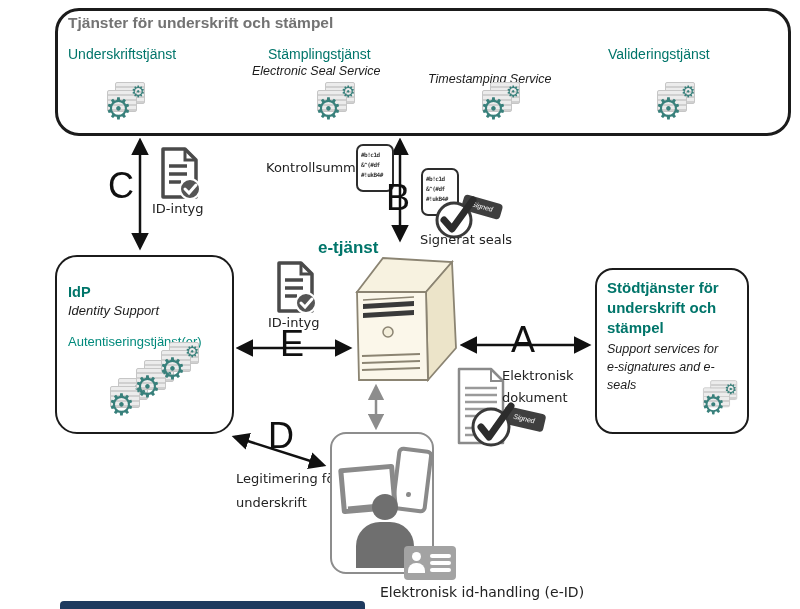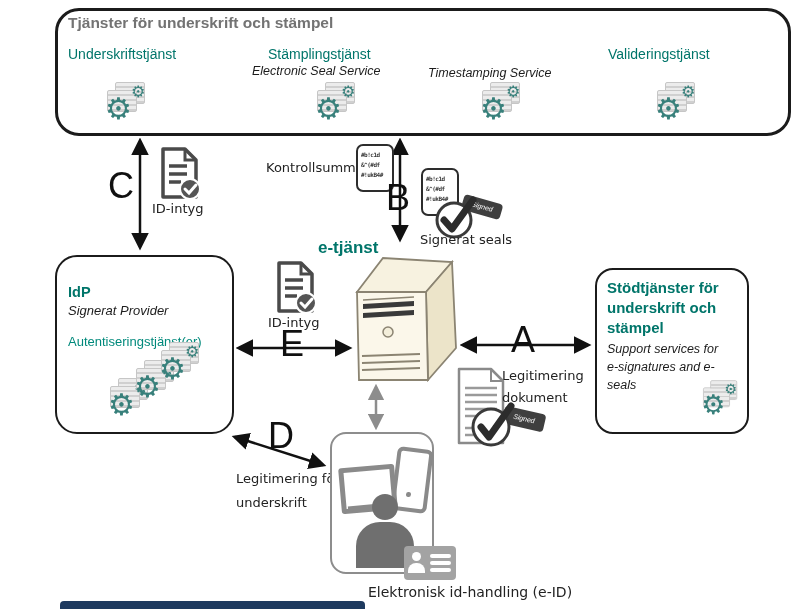--- a/index.html
+++ b/index.html
@@ -39,21 +39,21 @@
     <line x1="235" y1="437" x2="323" y2="465" stroke="#111" stroke-width="2.5" marker-start="url(#ah)" marker-end="url(#ah)"></line>
     <line x1="376" y1="387" x2="376" y2="427" stroke="#8d8d8d" stroke-width="2.5" marker-start="url(#ahg)" marker-end="url(#ahg)"></line>
   </svg>
 
   <div class="roundbox" style="left:55px;top:8px;width:730px;height:122px"></div>
   <div class="abs" style="left:68px;top:14px;font-size:15.5px;font-weight:bold;color:#737373">Tjänster för underskrift och stämpel</div>
 
   <div class="svc-name" style="left:68px;top:46px">Underskriftstjänst</div>
   <div class="svc-name" style="left:268px;top:46px">Stämplingstjänst</div>
   <div class="svc-sub" style="left:252px;top:64px">Electronic Seal Service</div>
-  <div class="svc-sub" style="left:428px;top:66px">Timestamping Service</div>
+  <div class="svc-sub" style="left:428px;top:72px">Timestamping Service</div>
   <div class="svc-name" style="left:608px;top:46px">Valideringstjänst</div>
 
   <div class="gearicon" style="left:103px;top:82px">
       <div class="pnl" style="left:12px;top:0"></div>
       <div class="pnl" style="left:4px;top:8px"></div>
       <span class="g" style="left:2px;top:12px;font-size:30px">⚙</span>
       <span class="g" style="left:28px;top:2px;font-size:16px">⚙</span>
     </div>
   <div class="gearicon" style="left:313px;top:82px">
       <div class="pnl" style="left:12px;top:0"></div>
@@ -115,21 +115,21 @@
     <polygon points="13,52 64,49 64,54 13,57" fill="#3a3a3a"></polygon>
     <polygon points="13,61 64,58 64,63 13,66" fill="#3a3a3a"></polygon>
     <circle cx="38" cy="80" r="5" fill="#f3eeda" stroke="#8b8472" stroke-width="1.5"></circle>
     <line x1="12" y1="104" x2="70" y2="102" stroke="#8b8472" stroke-width="2"></line>
     <line x1="12" y1="111" x2="70" y2="109" stroke="#8b8472" stroke-width="2"></line>
     <line x1="12" y1="118" x2="70" y2="116" stroke="#8b8472" stroke-width="2"></line>
   </svg>
 
   <div class="roundbox" style="left:55px;top:255px;width:175px;height:175px;border-radius:22px;border-width:2.5px"></div>
   <div class="abs" style="left:68px;top:284px;font-size:14.5px;font-weight:bold;color:#00756a">IdP</div>
-  <div class="abs" style="left:68px;top:303px;font-size:13px;font-style:italic;color:#1c1c1c">Signerat Provider</div>
+  <div class="abs" style="left:68px;top:303px;font-size:13px;font-style:italic;color:#1c1c1c">Identity Support</div>
   <div class="abs" style="left:68px;top:334px;font-size:13px;color:#00897b">Autentiseringstjänst(er)</div>
   <div class="gearicon" style="left:106px;top:378px">
       <div class="pnl" style="left:12px;top:0"></div>
       <div class="pnl" style="left:4px;top:8px"></div>
       <span class="g" style="left:2px;top:12px;font-size:30px">⚙</span>
       <span class="g" style="left:28px;top:2px;font-size:16px">⚙</span>
     </div>
   <div class="gearicon" style="left:132px;top:360px">
       <div class="pnl" style="left:12px;top:0"></div>
       <div class="pnl" style="left:4px;top:8px"></div>
@@ -175,21 +175,21 @@
     <path d="M4 3 h32 l12 12 v62 h-44 z" fill="#fff" stroke="#8a8a8a" stroke-width="2.5" stroke-linejoin="round"></path>
     <path d="M36 3 v12 h12" fill="none" stroke="#8a8a8a" stroke-width="2"></path>
     <line x1="10" y1="22" x2="42" y2="22" stroke="#9a9a9a" stroke-width="2.5"></line>
     <line x1="10" y1="29" x2="42" y2="29" stroke="#9a9a9a" stroke-width="2.5"></line>
     <line x1="10" y1="36" x2="42" y2="36" stroke="#9a9a9a" stroke-width="2.5"></line>
     <line x1="10" y1="43" x2="42" y2="43" stroke="#9a9a9a" stroke-width="2.5"></line>
     <line x1="10" y1="50" x2="30" y2="50" stroke="#9a9a9a" stroke-width="2.5"></line>
     <line x1="10" y1="62" x2="20" y2="62" stroke="#9a9a9a" stroke-width="2.5"></line>
     <line x1="10" y1="69" x2="20" y2="69" stroke="#9a9a9a" stroke-width="2.5"></line>
   </svg>
-  <div class="hand" style="left:502px;top:368px">Legitimering</div>
+  <div class="hand" style="left:502px;top:368px">Elektronisk</div>
   <div class="hand" style="left:502px;top:390px">dokument</div>
   <div class="ribbon" style="left:503px;top:410px;width:42px;height:18px;line-height:18px;transform:rotate(13deg)"><span>Signed</span></div>
   <svg class="abs" style="left:466px;top:398px" width="52" height="52" viewBox="0 0 52 52">
     <circle cx="25" cy="29" r="18" fill="#fff" stroke="#3a3a3a" stroke-width="3"></circle>
     <path d="M15 29 l8 10 L45 8" stroke="#2c2c2c" stroke-width="7" fill="none" stroke-linecap="round" stroke-linejoin="round"></path>
   </svg>
 
   <div class="bigletter" style="left:268px;top:418px">D</div>
   <div class="hand" style="left:236px;top:471px">Legitimering för</div>
   <div class="hand" style="left:236px;top:495px">underskrift</div>
@@ -203,16 +203,16 @@
   <div class="abs" style="left:356px;top:522px;width:58px;height:46px;background:#6f6f6f;border-radius:24px 24px 0 0"></div>
 
   <div class="abs" style="left:404px;top:546px;width:52px;height:34px;background:#a3a3a3;border-radius:4px">
     <div class="abs" style="left:8px;top:6px;width:9px;height:9px;background:#fff;border-radius:50%"></div>
     <div class="abs" style="left:4px;top:17px;width:17px;height:10px;background:#fff;border-radius:8px 8px 0 0"></div>
     <div class="abs" style="left:26px;top:8px;width:21px;height:3.5px;background:#fff;border-radius:2px"></div>
     <div class="abs" style="left:26px;top:15px;width:21px;height:3.5px;background:#fff;border-radius:2px"></div>
     <div class="abs" style="left:26px;top:22px;width:21px;height:3.5px;background:#fff;border-radius:2px"></div>
   </div>
 
-  <div class="hand" style="left:368px;top:584px;font-size:14px">Elektronisk id-handling (e-ID)</div>
+  <div class="hand" style="left:380px;top:584px;font-size:14px">Elektronisk id-handling (e-ID)</div>
   <div class="abs" style="left:60px;top:601px;width:305px;height:8px;background:#1e3a5f;border-radius:4px 4px 0 0"></div>
 
 </div>
 
 </body></html>

